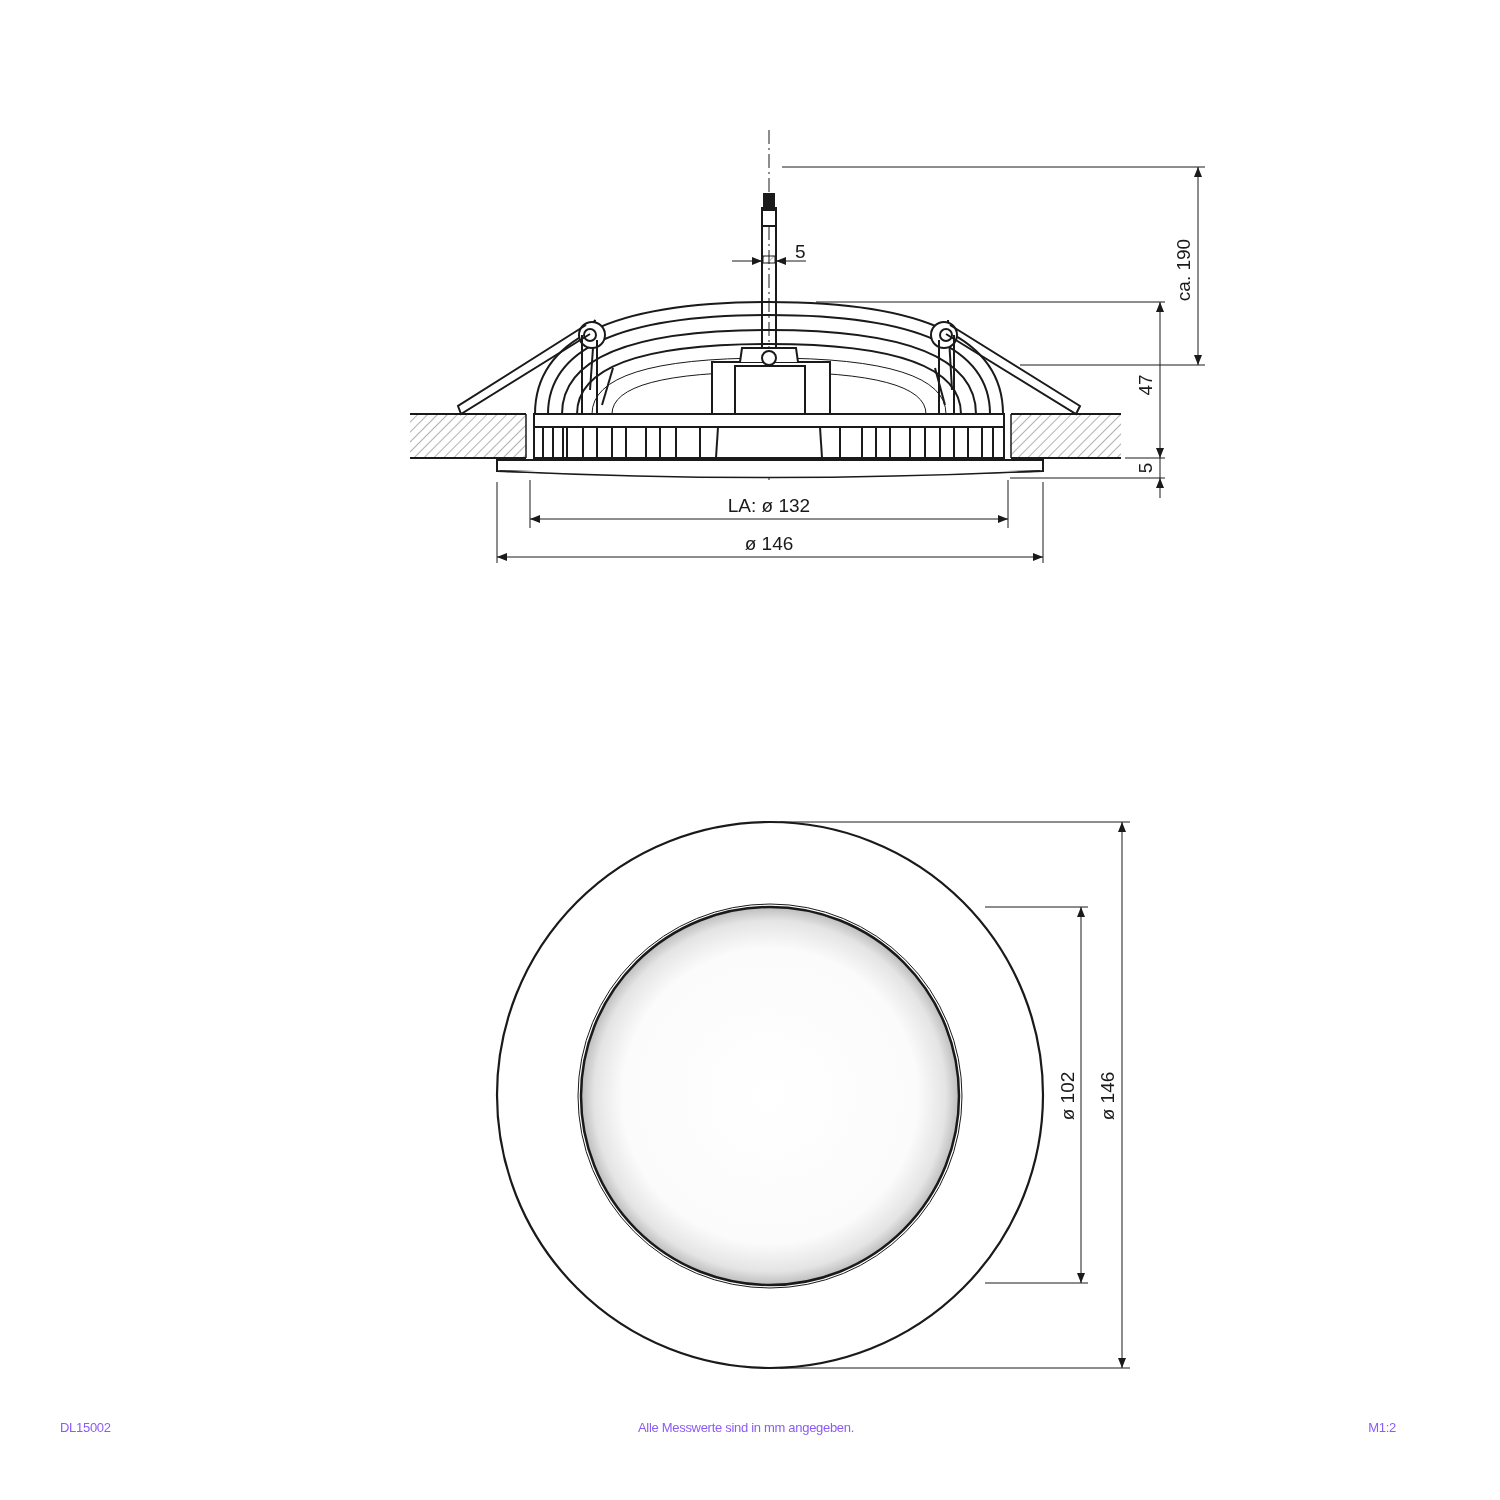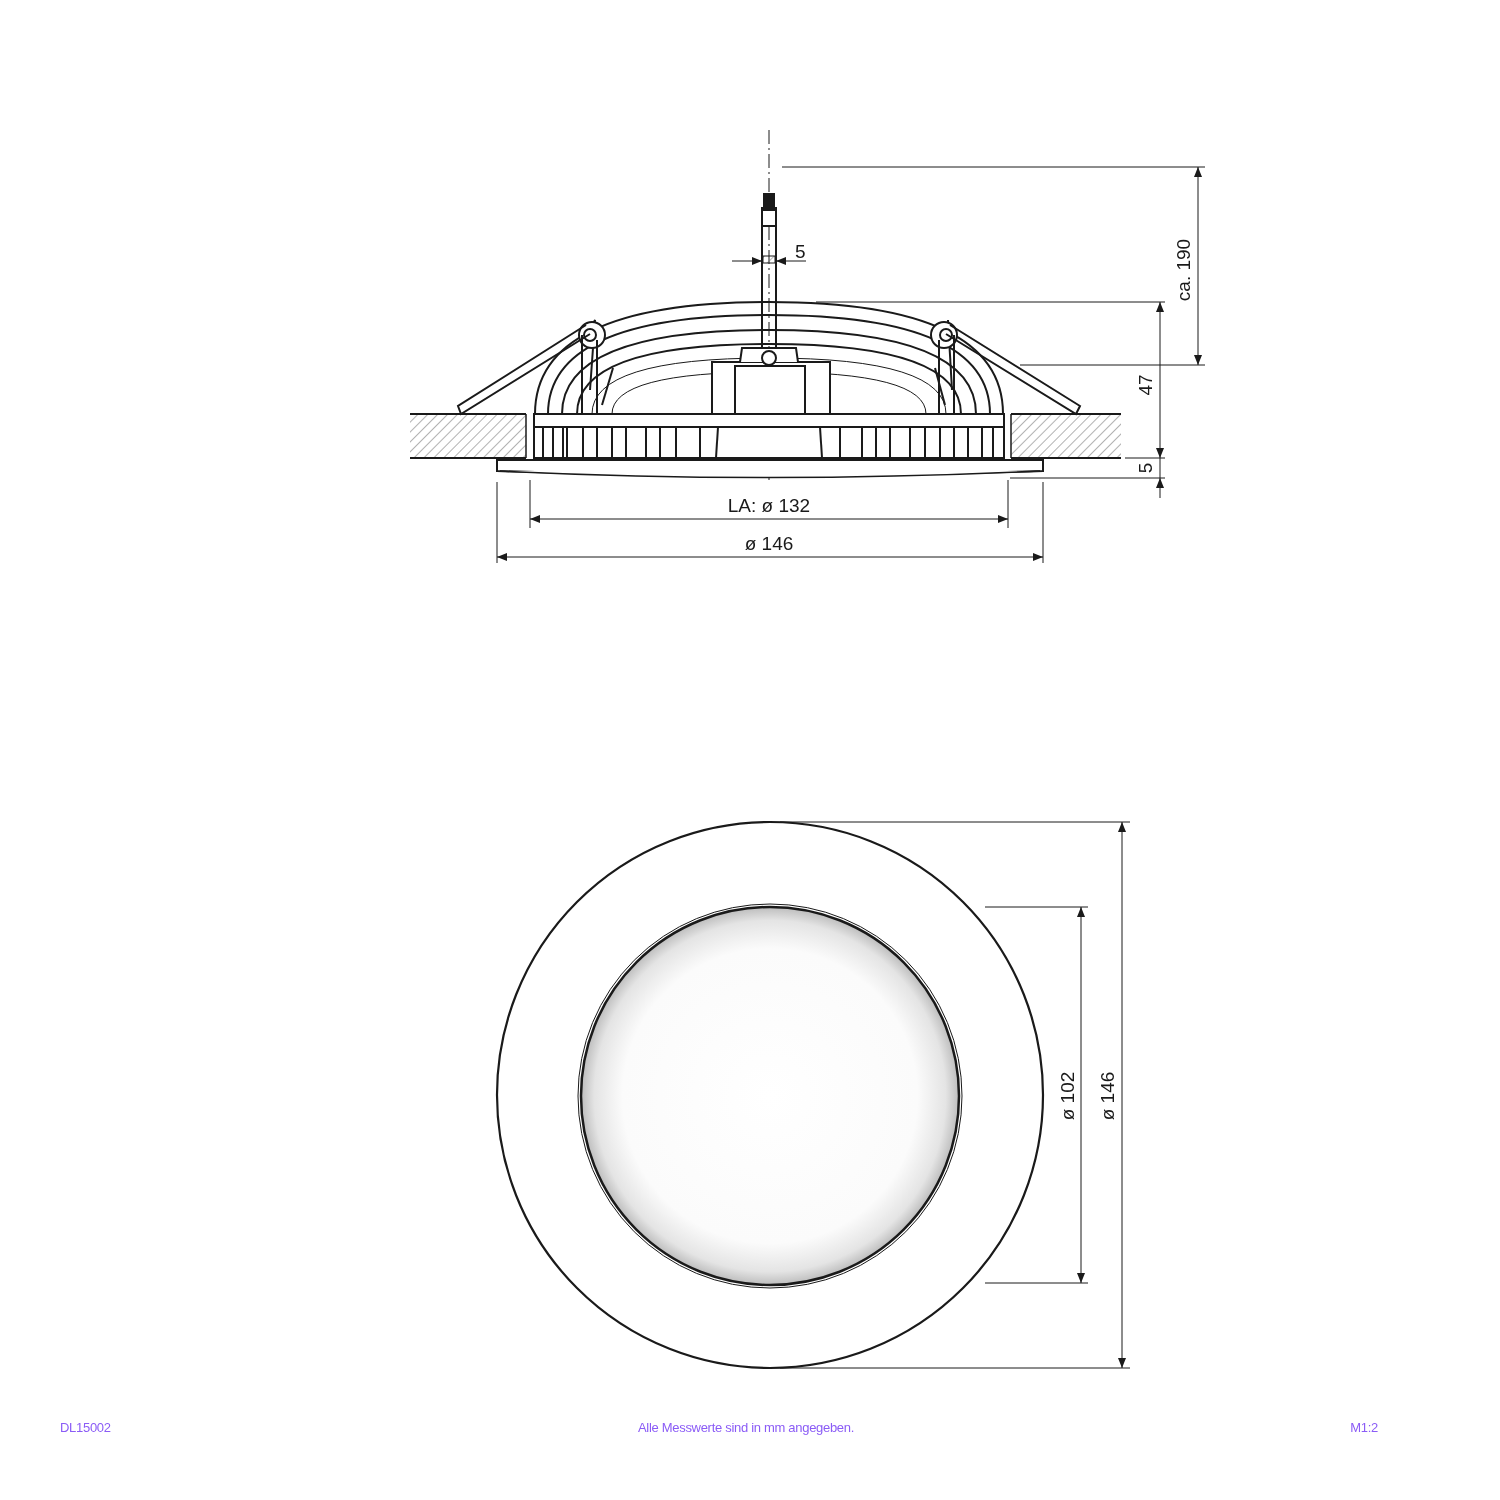--- a/index.html
+++ b/index.html
@@ -4,21 +4,21 @@
   <style>
     html, body { margin: 0; padding: 0; background: #ffffff; }
     body { width: 1500px; height: 1500px; position: relative; overflow: hidden;
            font-family: "Liberation Sans", sans-serif; color: #1a1a1a; }
     svg { position: absolute; left: 0; top: 0; }
     .dimtext { font-family: "Liberation Sans", sans-serif; font-size: 19px; fill: #1a1a1a; }
     .footer { position: absolute; top: 1420px; font-size: 13px; color: #8b5cf6;
               font-family: "Liberation Sans", sans-serif; letter-spacing: -0.3px; }
     .footer.left { left: 60px; }
     .footer.center { left: 0; width: 1492px; text-align: center; }
-    .footer.right { right: 122px; }
+    .footer.right { right: 104px; }
   </style>
 </head>
 <body>
 
 <svg width="1500" height="1500" viewBox="0 0 1500 1500">
   <defs>
     <marker id="arr" viewBox="0 0 10 10" refX="10" refY="5" markerWidth="10" markerHeight="10" orient="auto-start-reverse" markerUnits="userSpaceOnUse">
       <path d="M0,1 L10,5 L0,9 z" fill="#1a1a1a"></path>
     </marker>
     <pattern id="hatch" patternUnits="userSpaceOnUse" width="7" height="7" patternTransform="rotate(45)">

